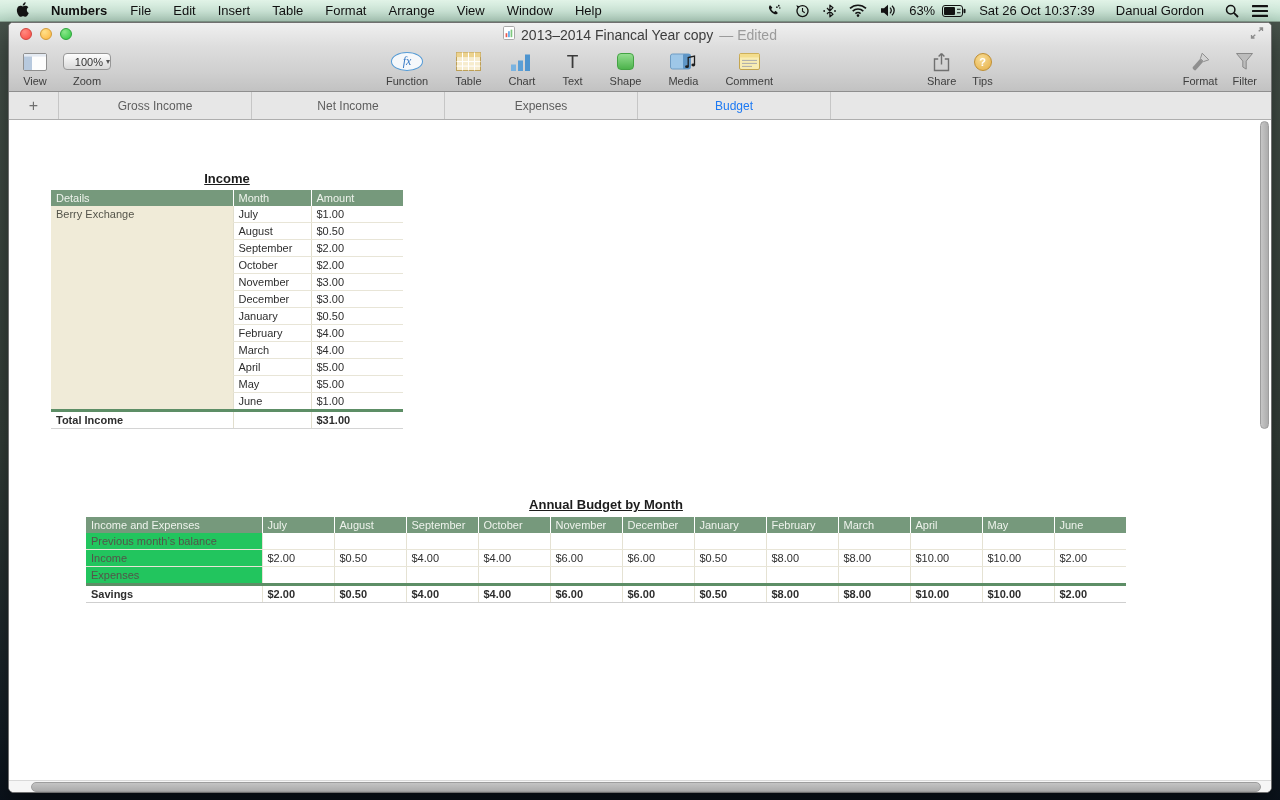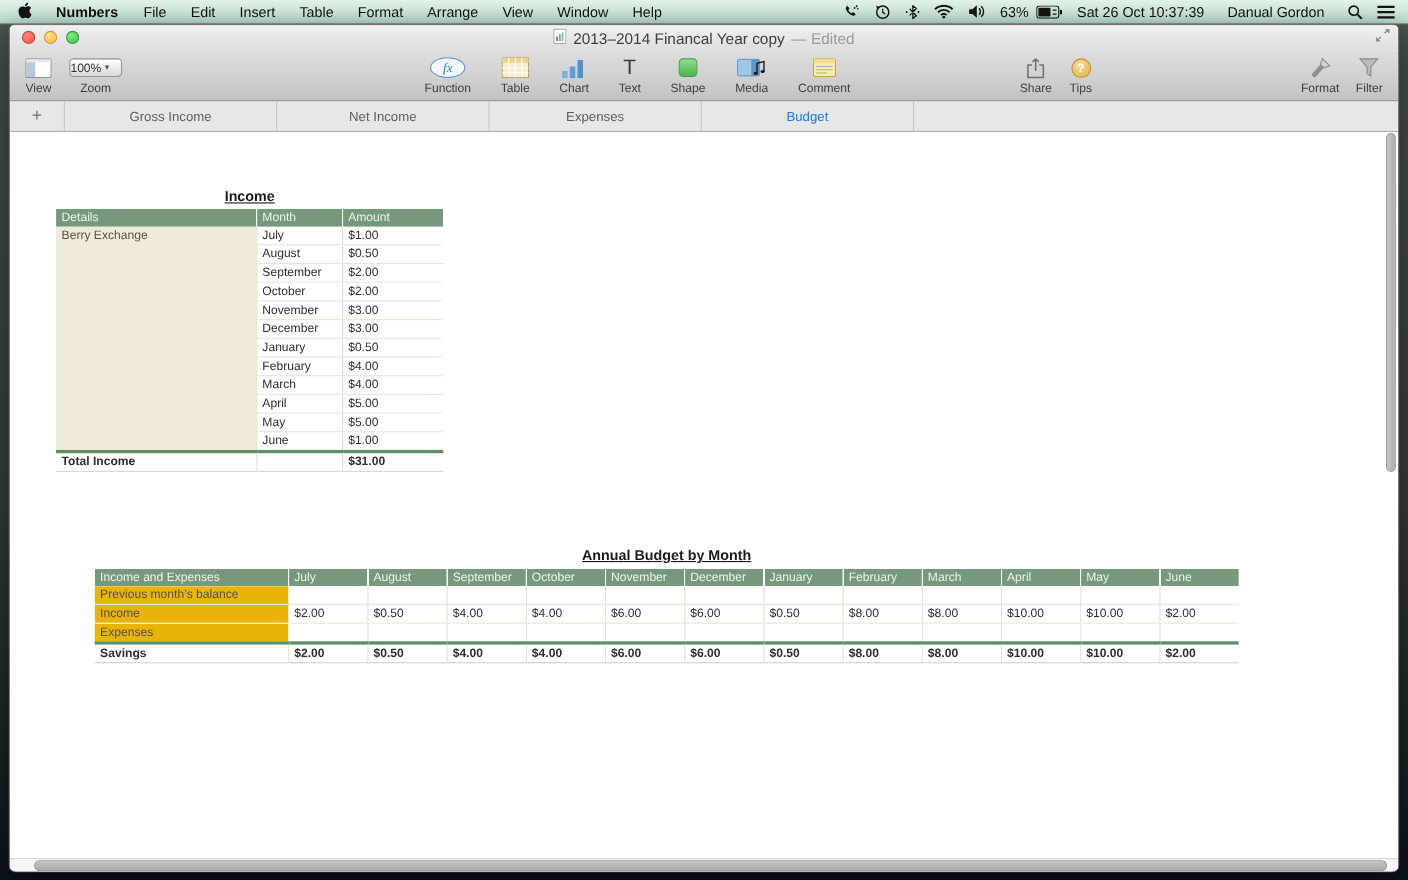--- a/index.html
+++ b/index.html
@@ -38,21 +38,21 @@
 
   .toolbar{position:relative;height:46px;
     background:linear-gradient(180deg,#dedede 0%,#cfcfcf 60%,#c2c2c2 100%);
     border-bottom:1px solid #8f8f8f;}
   .tb-group{position:absolute;top:4px;display:flex;align-items:flex-start;}
   .tb-item{display:flex;flex-direction:column;align-items:center;cursor:default;}
   .tb-item .ticon{height:23px;display:flex;align-items:center;justify-content:center;}
   .tb-item .tlabel{font-size:11px;color:#3e3e3e;margin-top:2px;white-space:nowrap;}
   .zoom-btn{width:48px;height:17px;border:1px solid #979797;border-radius:4px;
     background:linear-gradient(180deg,#fefefe,#d9d9d9);font-size:11px;color:#333;
-    display:flex;align-items:center;justify-content:flex-start;gap:3px;}
+    display:flex;align-items:center;justify-content:flex-end;gap:3px;}
   .zoom-caret{font-size:8px;color:#555;}
   .fx-oval{width:32px;height:19px;border:1.5px solid #549bd6;border-radius:50%;
     display:flex;align-items:center;justify-content:center;
     font-family:"Liberation Serif",serif;font-style:italic;font-size:12px;color:#3779c4;background:#f5f8fb;}
   .t-glyph{font-size:19px;color:#3a3a3a;line-height:19px;}
   .shape-sq{width:17px;height:17px;border-radius:4px;border:1px solid #44a344;
     background:linear-gradient(180deg,#93dd90,#4db34c);}
   .tips-circle{width:18px;height:18px;border-radius:50%;border:1px solid #bf8f33;
     background:radial-gradient(circle at 40% 30%,#f7dc96,#e6ae44);
     color:#fff;font-size:11px;font-weight:700;display:flex;align-items:center;justify-content:center;}
@@ -73,21 +73,21 @@
   table.sheet-table{border-collapse:collapse;table-layout:fixed;font-size:11px;color:#2e2e2e;position:absolute;}
   .sheet-table th{background:#76997c;color:#eef3ec;font-weight:400;text-align:left;
     padding:2px 5px;height:13px;border-right:1px solid rgba(255,255,255,.35);overflow:hidden;white-space:nowrap;}
   .sheet-table th:last-child{border-right:none;}
   .sheet-table td{padding:2px 5px;height:13px;border-bottom:1px solid #e8e5d7;background:#fff;
     overflow:hidden;white-space:nowrap;}
   .details-cell{background:#f0ebd8 !important;vertical-align:top;color:#54544a;border-bottom:none !important;}
   .month-cell,.amount-cell{border-left:1px solid #e1decd;}
   #inc-total td{border-top:3px solid #5d8e66;font-weight:700;border-bottom:1px solid #d4d4d4;}
   td.lbl{border-left:none;}
-  td.beige{background:#eab308;color:#54544a;}
+  td.beige{background:#22c55e;color:#54544a;}
   td.val{border-left:1px solid #e5e2d3;}
   .bud-row.total td{border-top:3px solid #5d8e66;font-weight:700;border-bottom:1px solid #cfcfcf;}
 
   
   .hscroll-track{position:absolute;left:0;right:0;bottom:0;height:13px;background:#f6f6f6;border-top:1px solid #d9d9d9;}
   .hscroll-thumb{position:absolute;left:22px;right:10px;top:1px;height:10px;border-radius:5px;
     background:linear-gradient(180deg,#c4c4c4,#ababab);border:1px solid #9d9d9d;}
   .vscroll-thumb{position:absolute;right:2px;top:1px;width:9px;height:308px;border-radius:5px;
     background:linear-gradient(90deg,#c6c6c6,#adadad);border:1px solid #9d9d9d;}
 </style>

